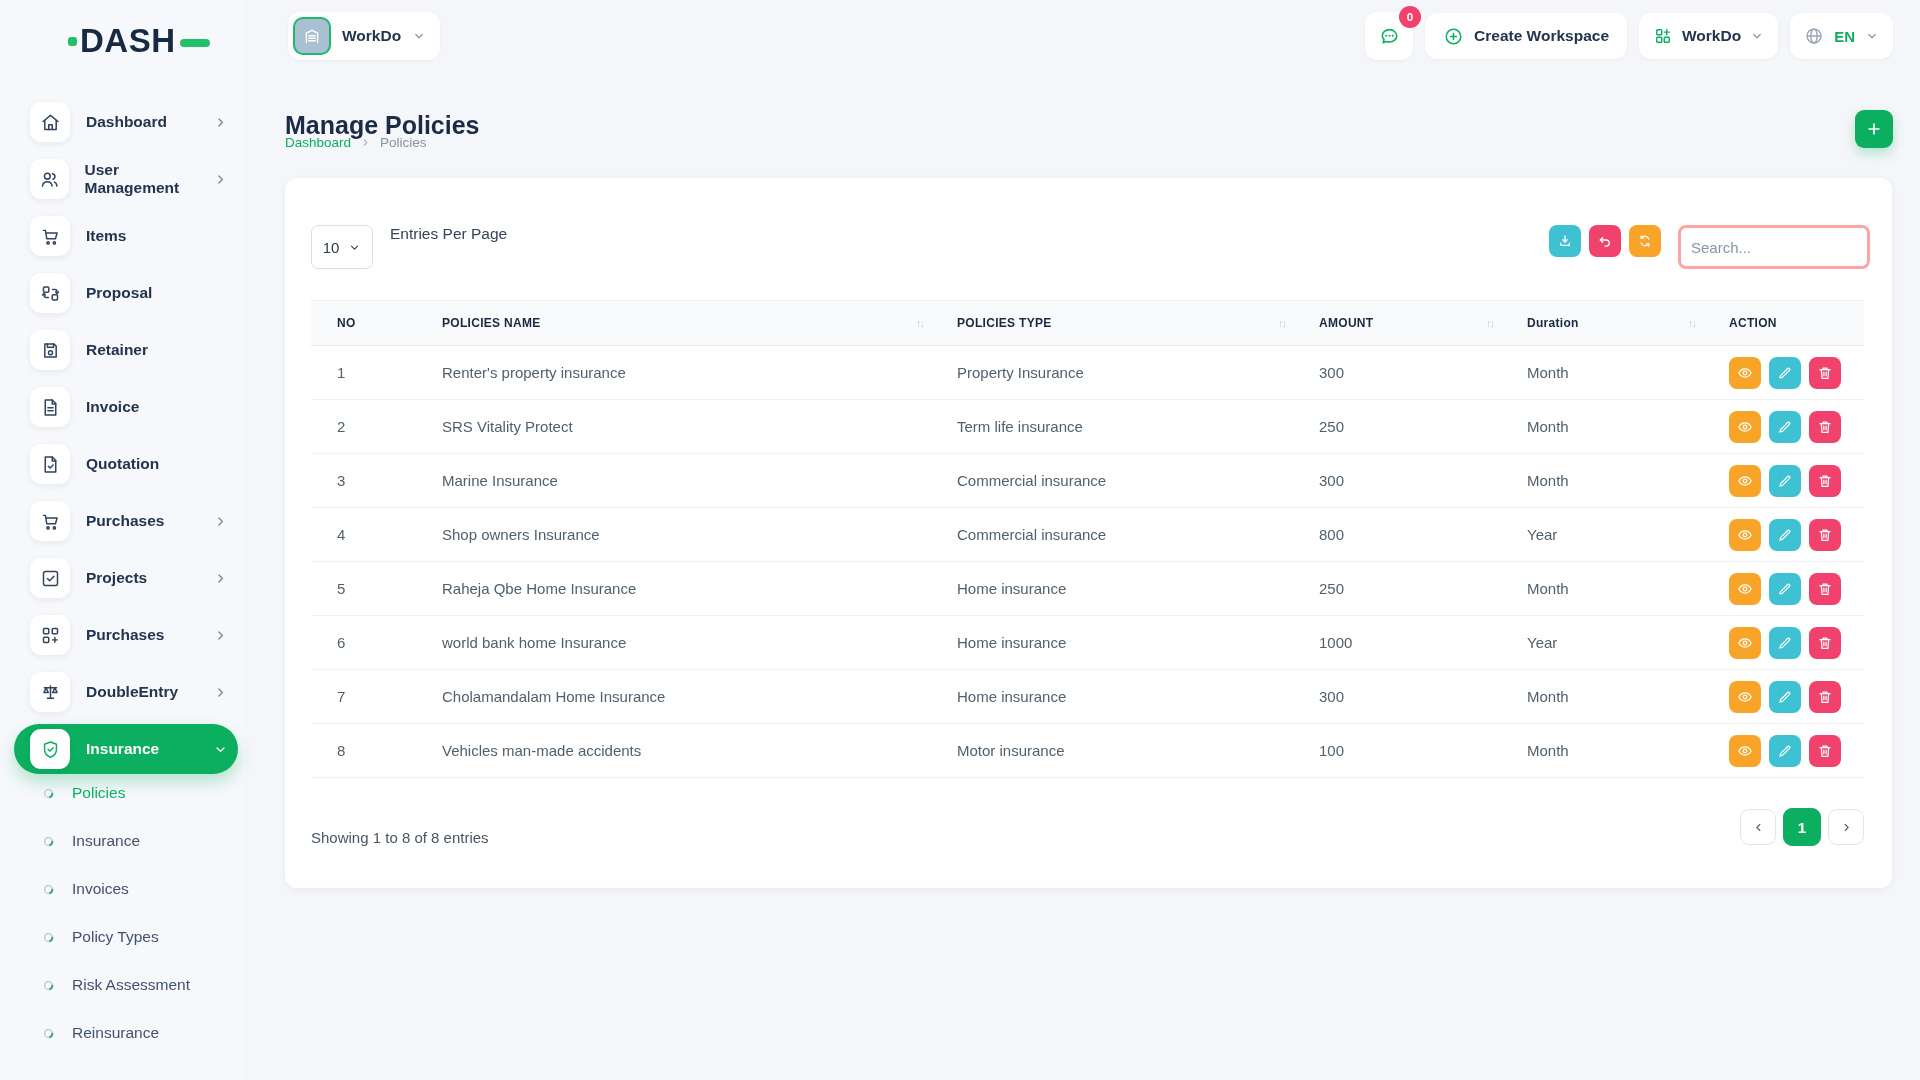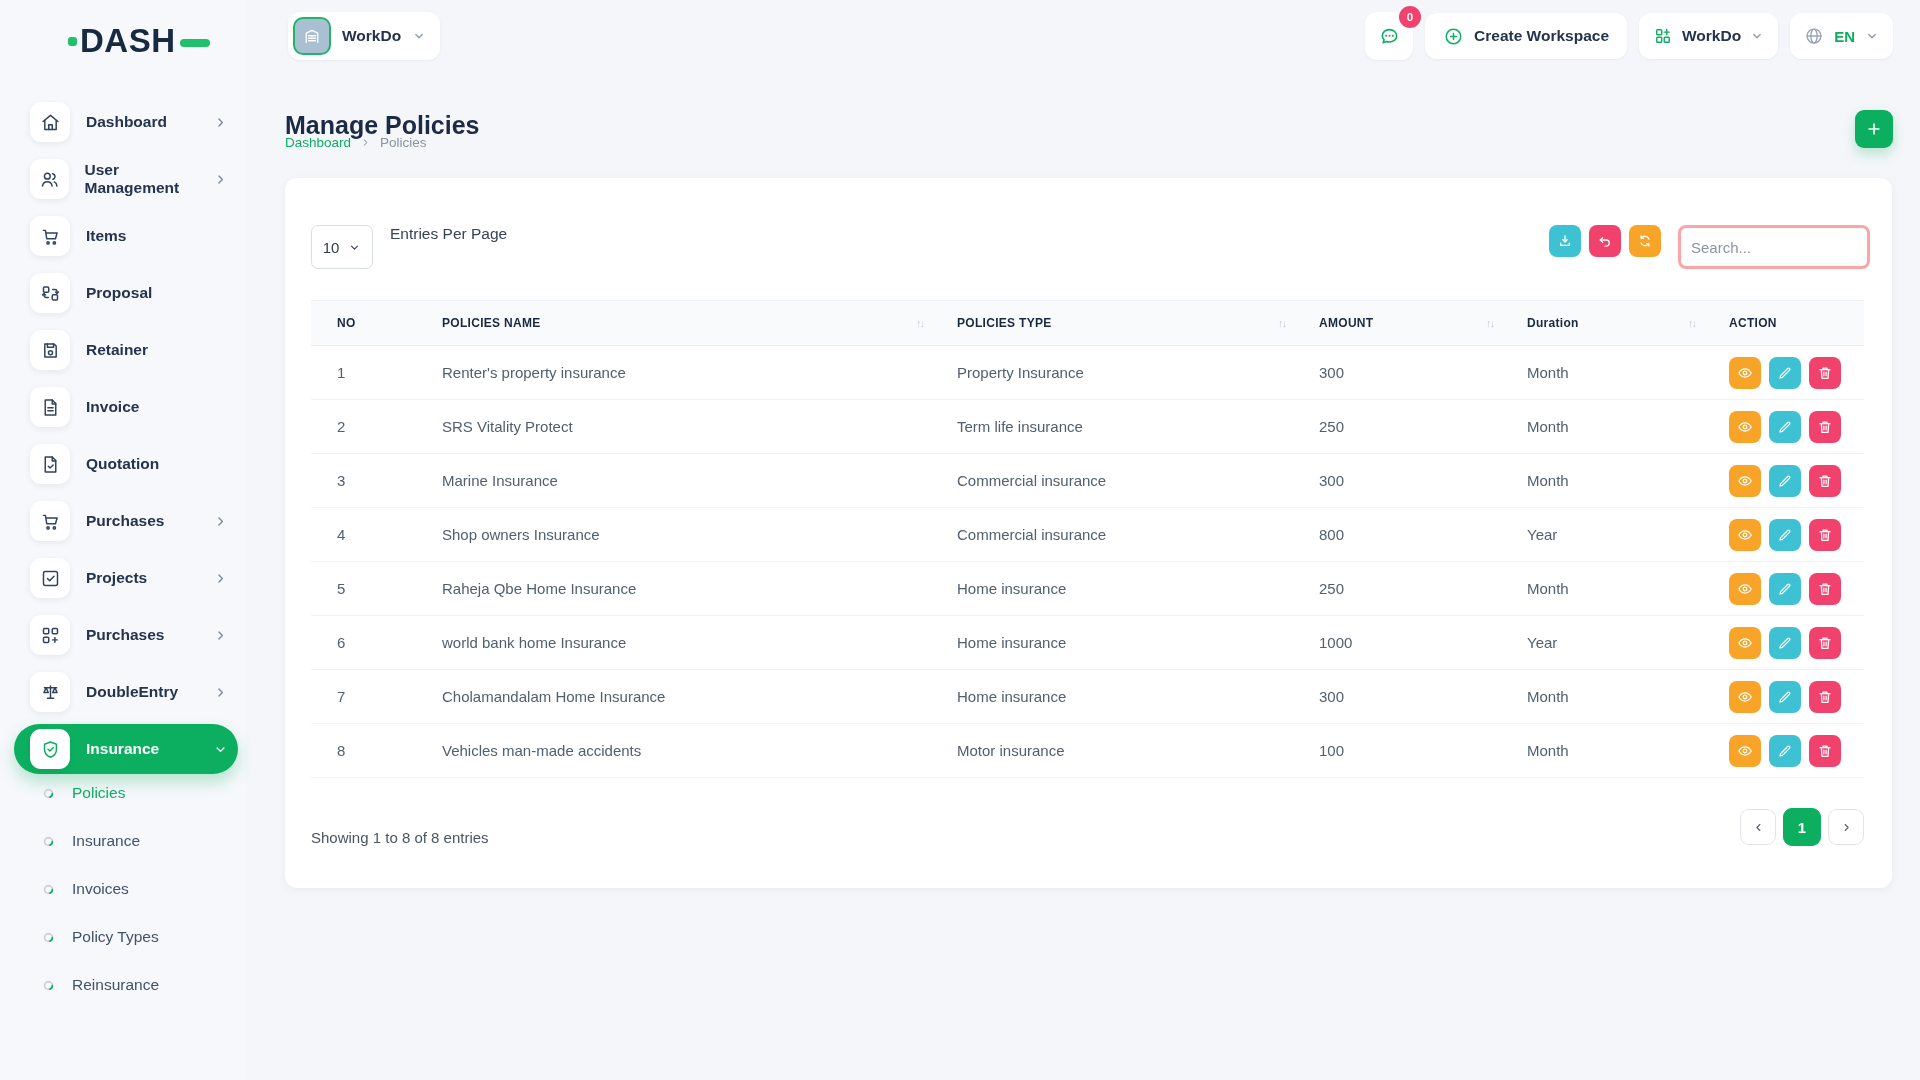--- a/index.html
+++ b/index.html
@@ -309,20 +309,29 @@
         <span class="sub-label">Invoices</span>
       </div>
       <div class="sub-item">
         <span class="bullet">
           <svg viewBox="0 0 24 24" fill="none">
             <circle cx="12" cy="12" r="7.2" stroke="#c7d0da" stroke-width="3"></circle>
             <path d="M19.2 12a7.2 7.2 0 0 1-4.6 6.7" stroke="#0caf60" stroke-width="3" stroke-linecap="round"></path>
           </svg>
         </span>
         <span class="sub-label">Policy Types</span>
+      </div>
+      <div class="sub-item">
+        <span class="bullet">
+          <svg viewBox="0 0 24 24" fill="none">
+            <circle cx="12" cy="12" r="7.2" stroke="#c7d0da" stroke-width="3"></circle>
+            <path d="M19.2 12a7.2 7.2 0 0 1-4.6 6.7" stroke="#0caf60" stroke-width="3" stroke-linecap="round"></path>
+          </svg>
+        </span>
+        <span class="sub-label">Risk Assessment</span>
       </div>
       <div class="sub-item">
         <span class="bullet">
           <svg viewBox="0 0 24 24" fill="none">
             <circle cx="12" cy="12" r="7.2" stroke="#c7d0da" stroke-width="3"></circle>
             <path d="M19.2 12a7.2 7.2 0 0 1-4.6 6.7" stroke="#0caf60" stroke-width="3" stroke-linecap="round"></path>
           </svg>
         </span>
         <span class="sub-label">Reinsurance</span>
       </div>

